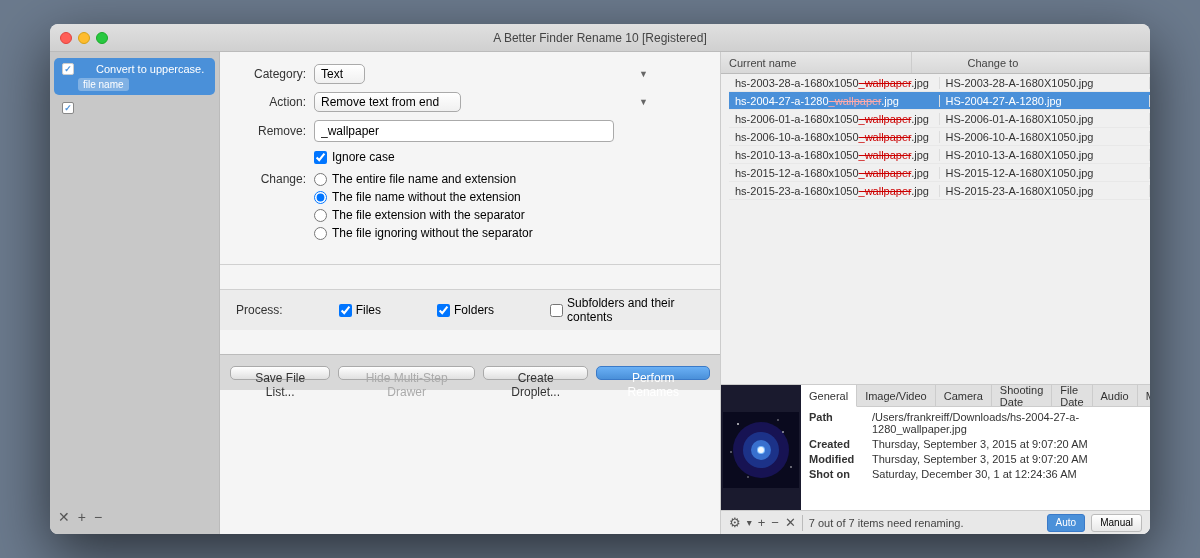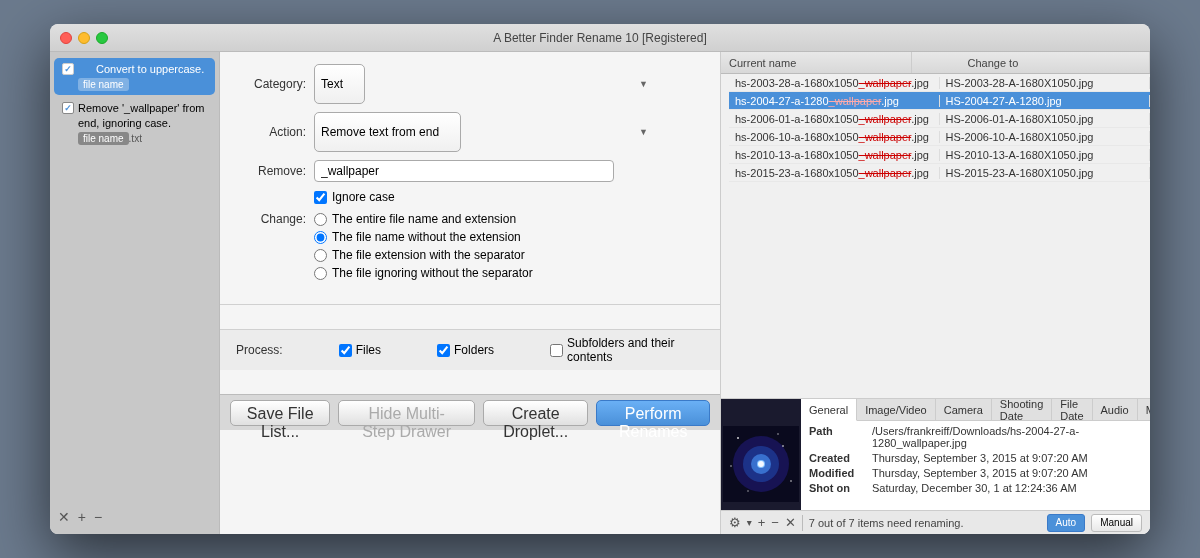--- a/index.html
+++ b/index.html
@@ -159,21 +159,21 @@
     }
     .form-label {
       width: 70px;
       text-align: right;
       color: #333;
       font-size: 12px;
       flex-shrink: 0;
     }
     .form-select {
       flex: 1;
-      height: 40px;
+      height: 20px;
       border: 1px solid #aaa;
       border-radius: 5px;
       padding: 0 20px 0 6px;
       font-size: 12px;
       background: linear-gradient(to bottom, #ffffff, #f0f0f0);
       appearance: none;
       -webkit-appearance: none;
       position: relative;
       max-width: 340px;
     }
@@ -285,21 +285,21 @@
       flex: 1;
       border-right: 1px solid #ddd;
     }
     .file-cell .strikethrough {
       text-decoration: line-through;
       color: #cc0000;
     }
     .file-row.selected .file-cell .strikethrough { color: #ffaaaa; }
     
     .info-panel {
-      height: 112px;
+      height: 126px;
       border-top: 1px solid #ccc;
       display: flex;
     }
     .thumbnail {
       width: 80px;
       height: 130px;
       background: #1a1a2e;
       flex-shrink: 0;
       display: flex;
       align-items: center;
@@ -359,26 +359,26 @@
       height: 36px;
       background: #d8d8d8;
       border-top: 1px solid #bbb;
       display: flex;
       align-items: center;
       padding: 0 10px;
       gap: 8px;
       flex-shrink: 0;
     }
     .bottom-btn {
-      height: 26px;
+      height: 14px;
       padding: 4px 14px;
       background: linear-gradient(to bottom, #ffffff, #e0e0e0);
       border: 1px solid #aaa;
       border-radius: 5px;
-      font-size: 16px;
+      font-size: 12px;
       cursor: pointer;
       color: #333;
     }
     .bottom-btn:disabled {
       color: #aaa;
     }
     .bottom-btn.primary {
       background: linear-gradient(to bottom, #6ab0f5, #4a90d9);
       border-color: #3a7ac8;
       color: white;
@@ -451,24 +451,20 @@
         <div>
           <div class="sidebar-item-label">Convert to uppercase.</div>
           <span class="filename-badge">file name</span>
         </div>
       </div>
 
       <div class="sidebar-item">
         <div class="checkbox">
           <span class="checkmark">✓</span>
         </div>
-        <div>
-          <div class="sidebar-item-label">Remove '_wallpaper' from end, ignoring case.</div>
-          <span class="filename-badge-gray">file name</span><span style="font-size:10px;color:#555;">.txt</span>
-        </div>
       </div>
 
       <div class="sidebar-bottom">
         <button class="sidebar-icon-btn">✕</button>
         <button class="sidebar-icon-btn">+</button>
         <button class="sidebar-icon-btn">−</button>
       </div>
     </div>
 
     <div class="main-panel">
@@ -571,20 +567,24 @@
             <div class="file-cell">hs-2006-01-a-1680x1050<span class="strikethrough">_wallpaper</span>.jpg</div>
             <div class="file-cell">HS-2006-01-A-1680X1050.jpg</div>
           </div>
           <div class="file-row">
             <div class="file-cell">hs-2006-10-a-1680x1050<span class="strikethrough">_wallpaper</span>.jpg</div>
             <div class="file-cell">HS-2006-10-A-1680X1050.jpg</div>
           </div>
           <div class="file-row">
             <div class="file-cell">hs-2010-13-a-1680x1050<span class="strikethrough">_wallpaper</span>.jpg</div>
             <div class="file-cell">HS-2010-13-A-1680X1050.jpg</div>
+          </div>
+          <div class="file-row">
+            <div class="file-cell">hs-2015-12-a-1680x1050<span class="strikethrough">_wallpaper</span>.jpg</div>
+            <div class="file-cell">HS-2015-12-A-1680X1050.jpg</div>
           </div>
           <div class="file-row">
             <div class="file-cell">hs-2015-23-a-1680x1050<span class="strikethrough">_wallpaper</span>.jpg</div>
             <div class="file-cell">HS-2015-23-A-1680X1050.jpg</div>
           </div>
         </div>
 
       <div class="info-panel">
         <div class="thumbnail">
 

